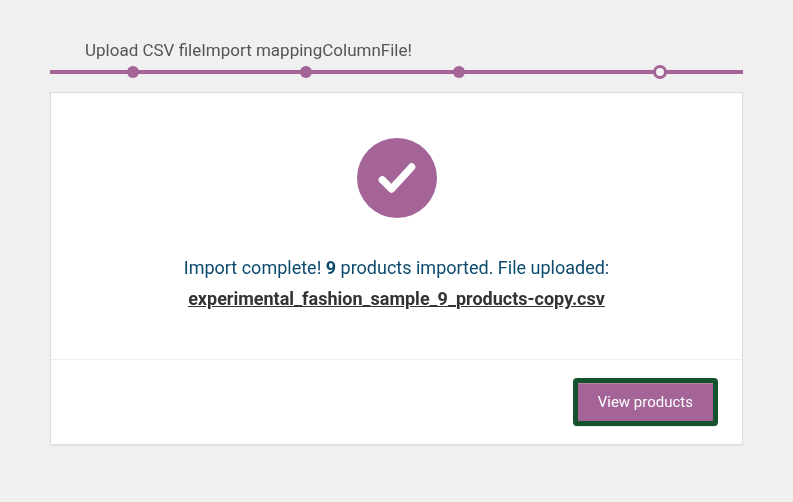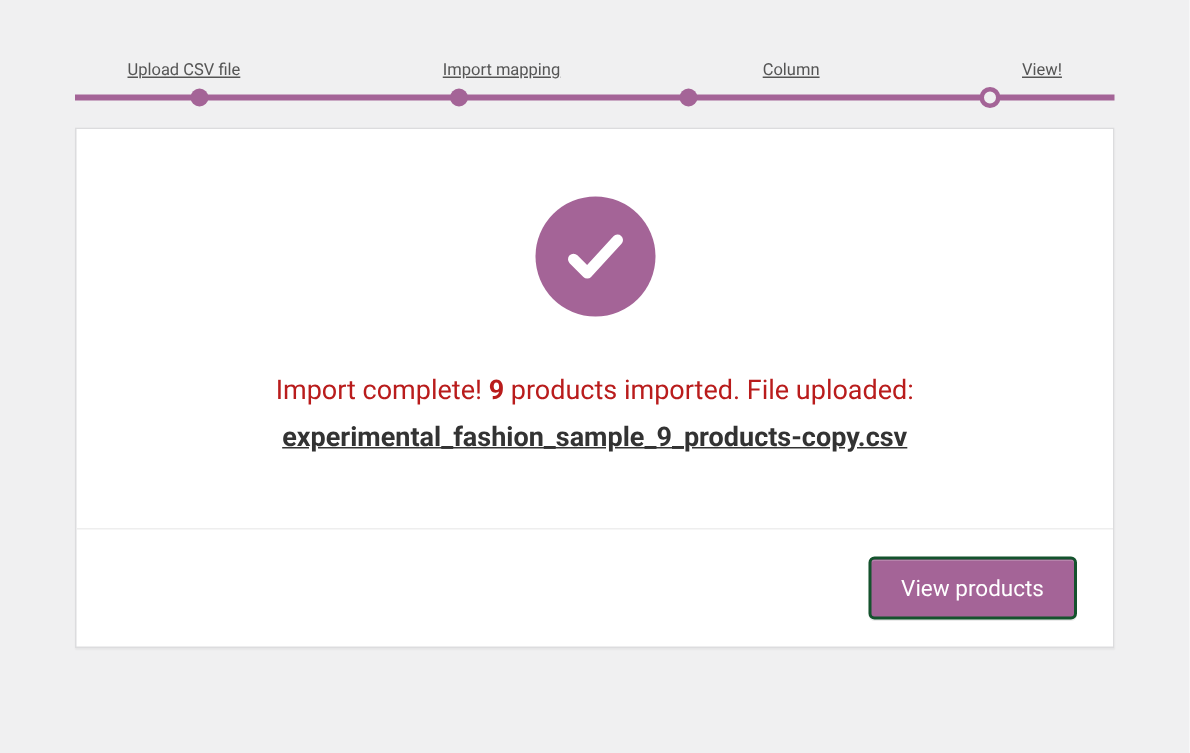--- a/index.html
+++ b/index.html
@@ -16,25 +16,24 @@
     }
     .container {
       padding: 0;
     }
     .progress-wrap {
       position: relative;
       padding: 40px 50px 18px 50px;
     }
     .progress-labels {
       display: flex;
-      justify-content: space-between;
+      justify-content: flex-start;
       margin: 0 35px 10px 35px;
-      font-size: 11px;
+      font-size: 17px;
       color: #555;
-      text-decoration: underline;
     }
     .progress-bar {
       position: relative;
       height: 4px;
       background: #a46497;
     }
     .progress-dot {
       position: absolute;
       top: 50%;
       transform: translate(-50%, -50%);
@@ -69,21 +68,21 @@
       display: flex;
       align-items: center;
       justify-content: center;
     }
     .check-circle svg {
       width: 44px;
       height: 44px;
     }
     .message-line {
       font-size: 18px;
-      color: #b91c1c;
+      color: #0c4a6e;
       line-height: 1.7;
     }
     .message-line .bold {
       font-weight: 700;
     }
     .filename {
       font-size: 18px;
       font-weight: 700;
       color: #333;
       margin-top: 4px;
@@ -92,37 +91,37 @@
     .card-footer {
       padding: 18px 24px;
       text-align: right;
     }
     .btn {
       display: inline-block;
       background: #a46497;
       color: #fff;
       font-size: 15px;
       padding: 10px 20px;
-      border: 2px solid #14532d;
+      border: 5px solid #14532d;
       border-radius: 4px;
       cursor: pointer;
       text-decoration: none;
       box-shadow: inset 0 1px 0 rgba(255,255,255,0.2), 0 1px 0 rgba(0,0,0,0.08);
     }
   </style>
 </head>
 <body>
 
 <div class="container">
   <div class="progress-wrap">
     <div class="progress-labels">
       <span>Upload CSV file</span>
       <span>Import mapping</span>
       <span>Column</span>
-      <span>View!</span>
+      <span>File!</span>
     </div>
     <div class="progress-bar">
       <div class="progress-dot" style="left:12%"></div>
       <div class="progress-dot" style="left:37%"></div>
       <div class="progress-dot" style="left:59%"></div>
       <div class="progress-dot open" style="left:88%"></div>
     </div>
   </div>
 
   <div class="card">

